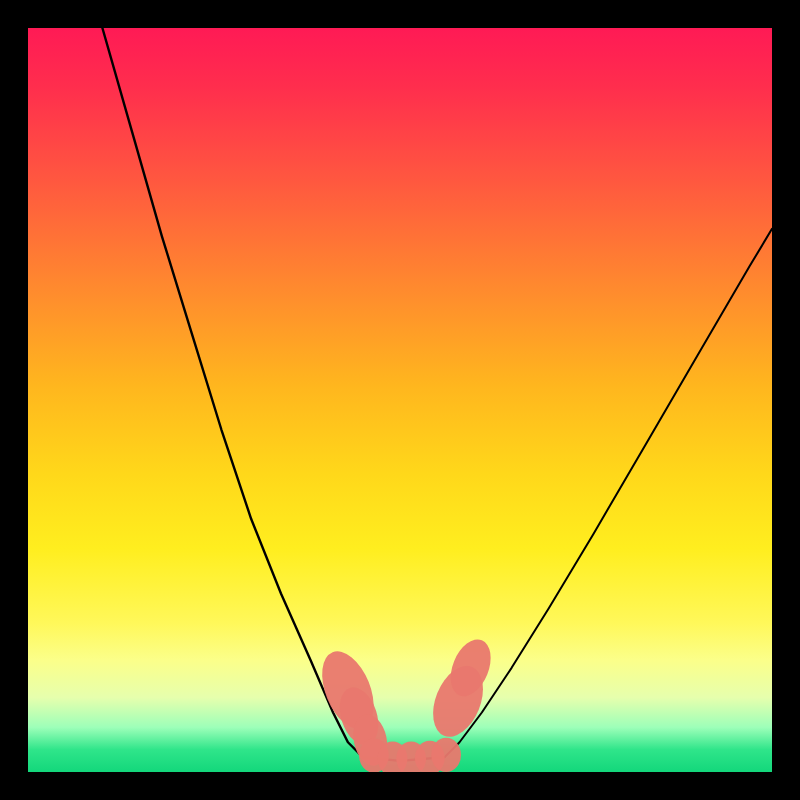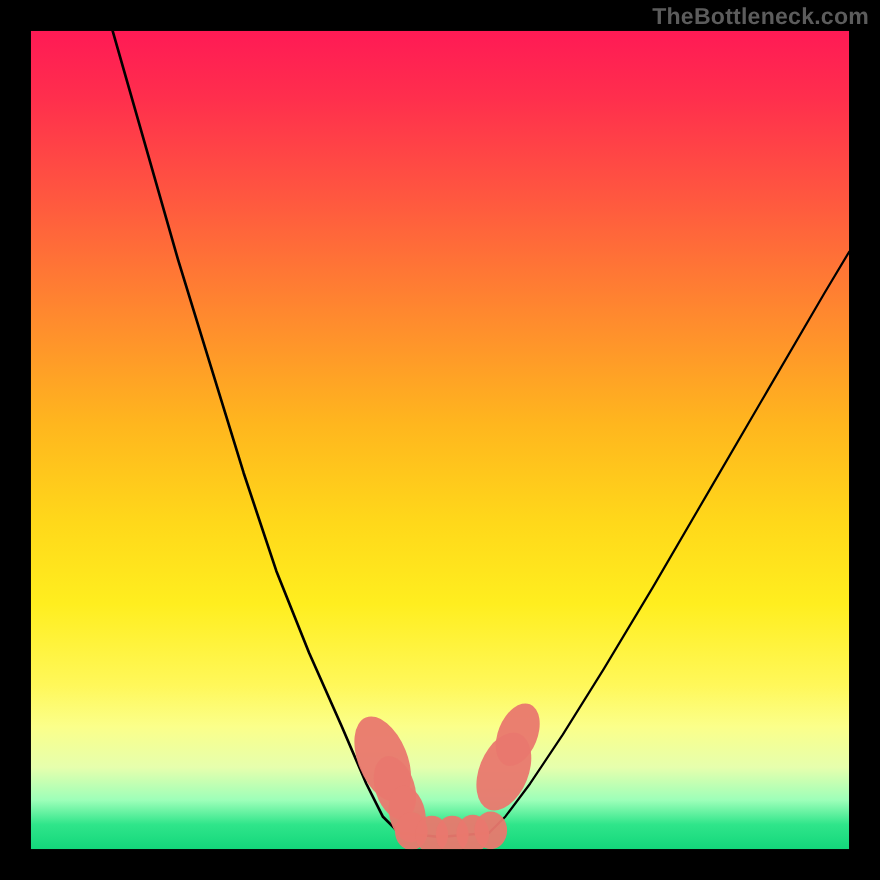--- a/index.html
+++ b/index.html
@@ -82,14 +82,13 @@
           <ellipse cx="364.56" cy="730.61" rx="14.88" ry="17.11" fill="#e9786e" fill-opacity="0.95"></ellipse>
           <ellipse cx="383.16" cy="730.61" rx="14.88" ry="17.11" fill="#e9786e" fill-opacity="0.95"></ellipse>
           <ellipse cx="401.76" cy="729.86" rx="14.88" ry="17.11" fill="#e9786e" fill-opacity="0.95"></ellipse>
           <ellipse cx="418.13" cy="726.89" rx="14.88" ry="17.11" fill="#e9786e" fill-opacity="0.95"></ellipse>
           <ellipse cx="430.03" cy="673.32" rx="22.32" ry="37.20" fill="#e9786e" fill-opacity="0.95" transform="rotate(22 430.03 673.32)"></ellipse>
           <ellipse cx="442.68" cy="639.84" rx="17.86" ry="29.76" fill="#e9786e" fill-opacity="0.95" transform="rotate(22 442.68 639.84)"></ellipse>
         </g>
     </svg>
   </div>
 
-  <div class="watermark">TheBottleneck.com</div>
 </div>
 
 </body></html>

